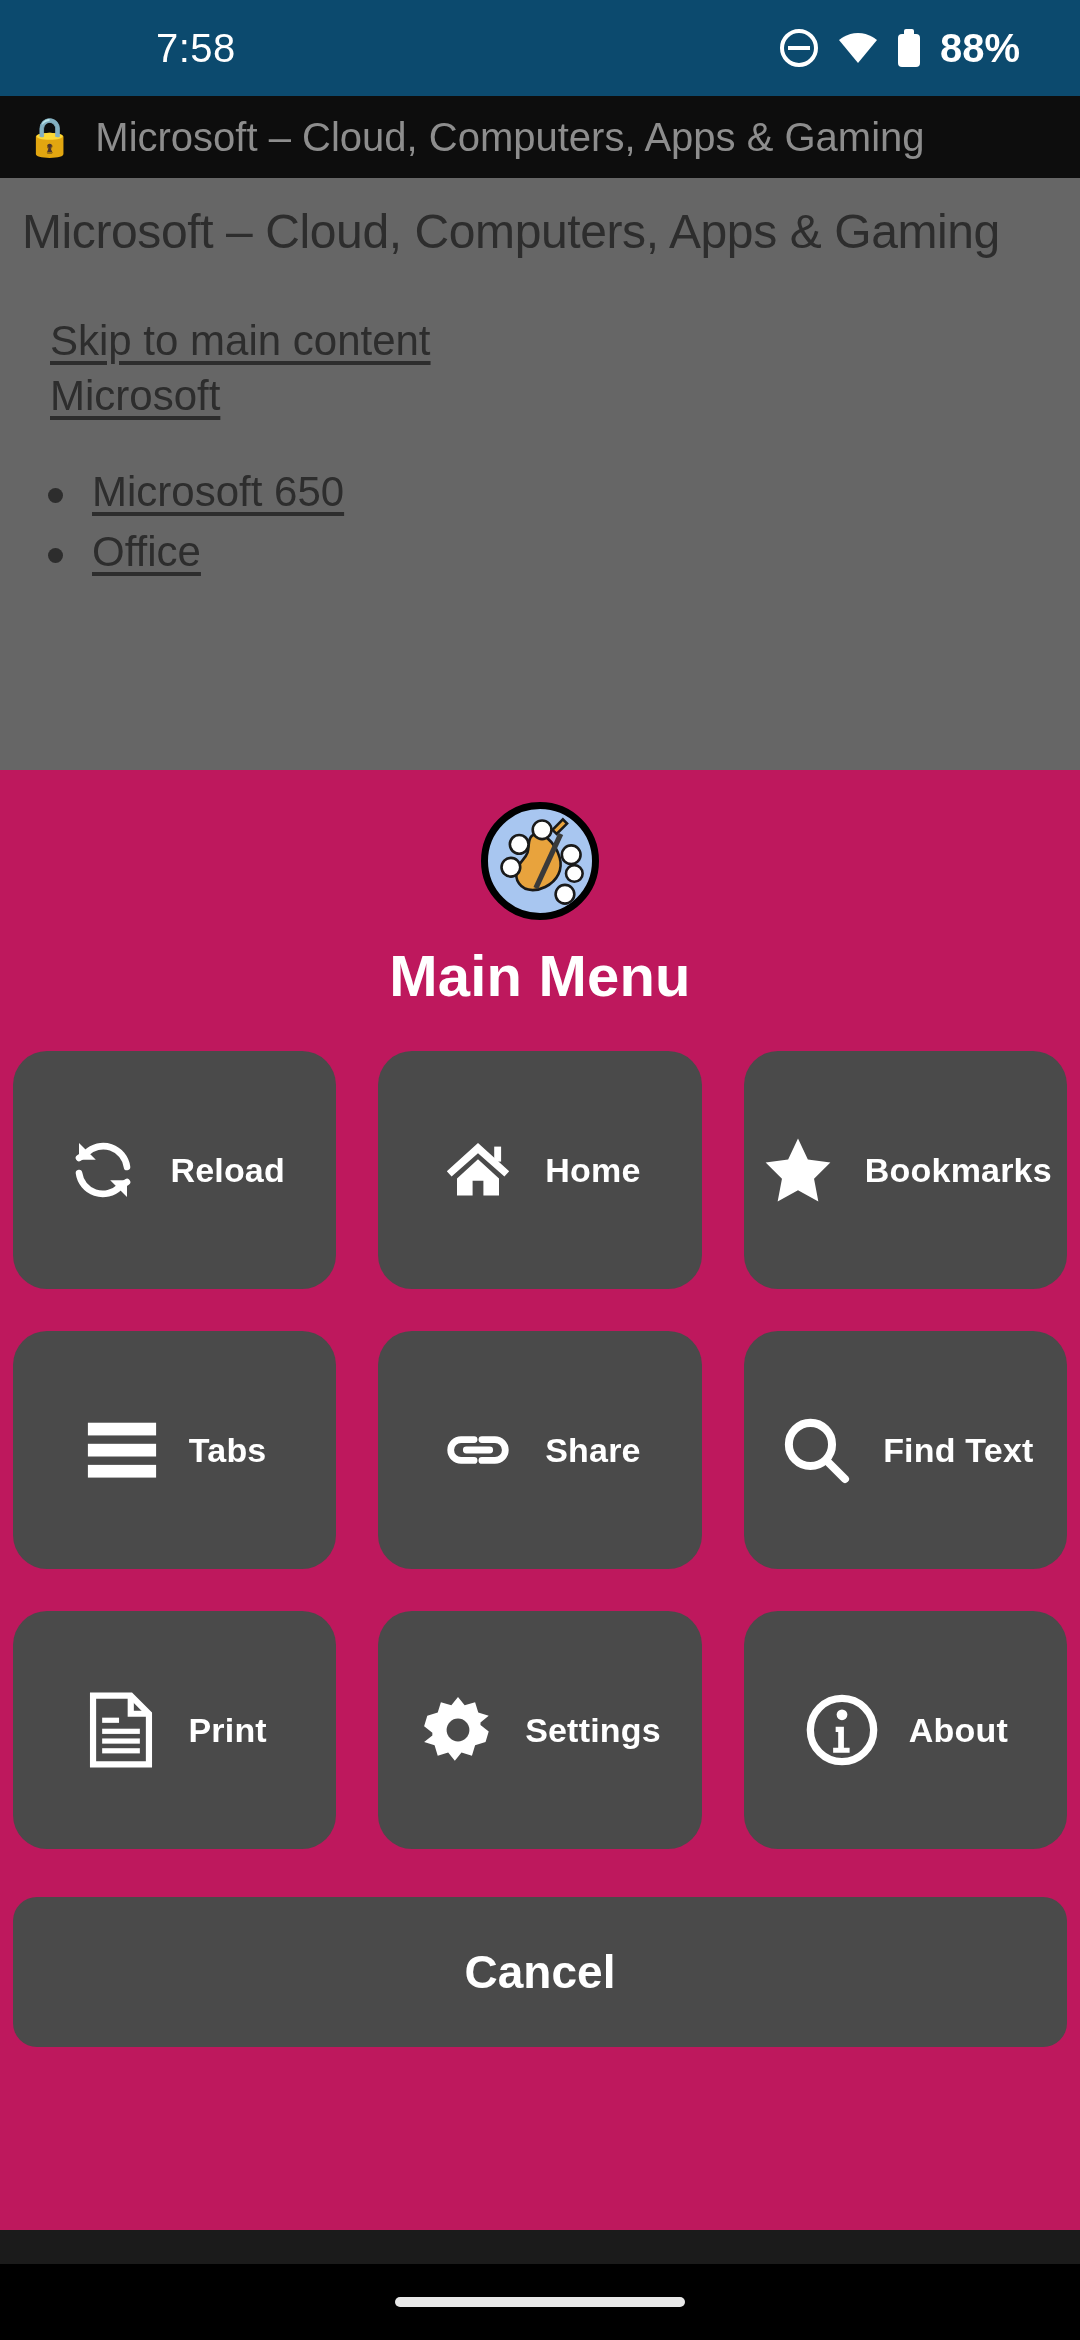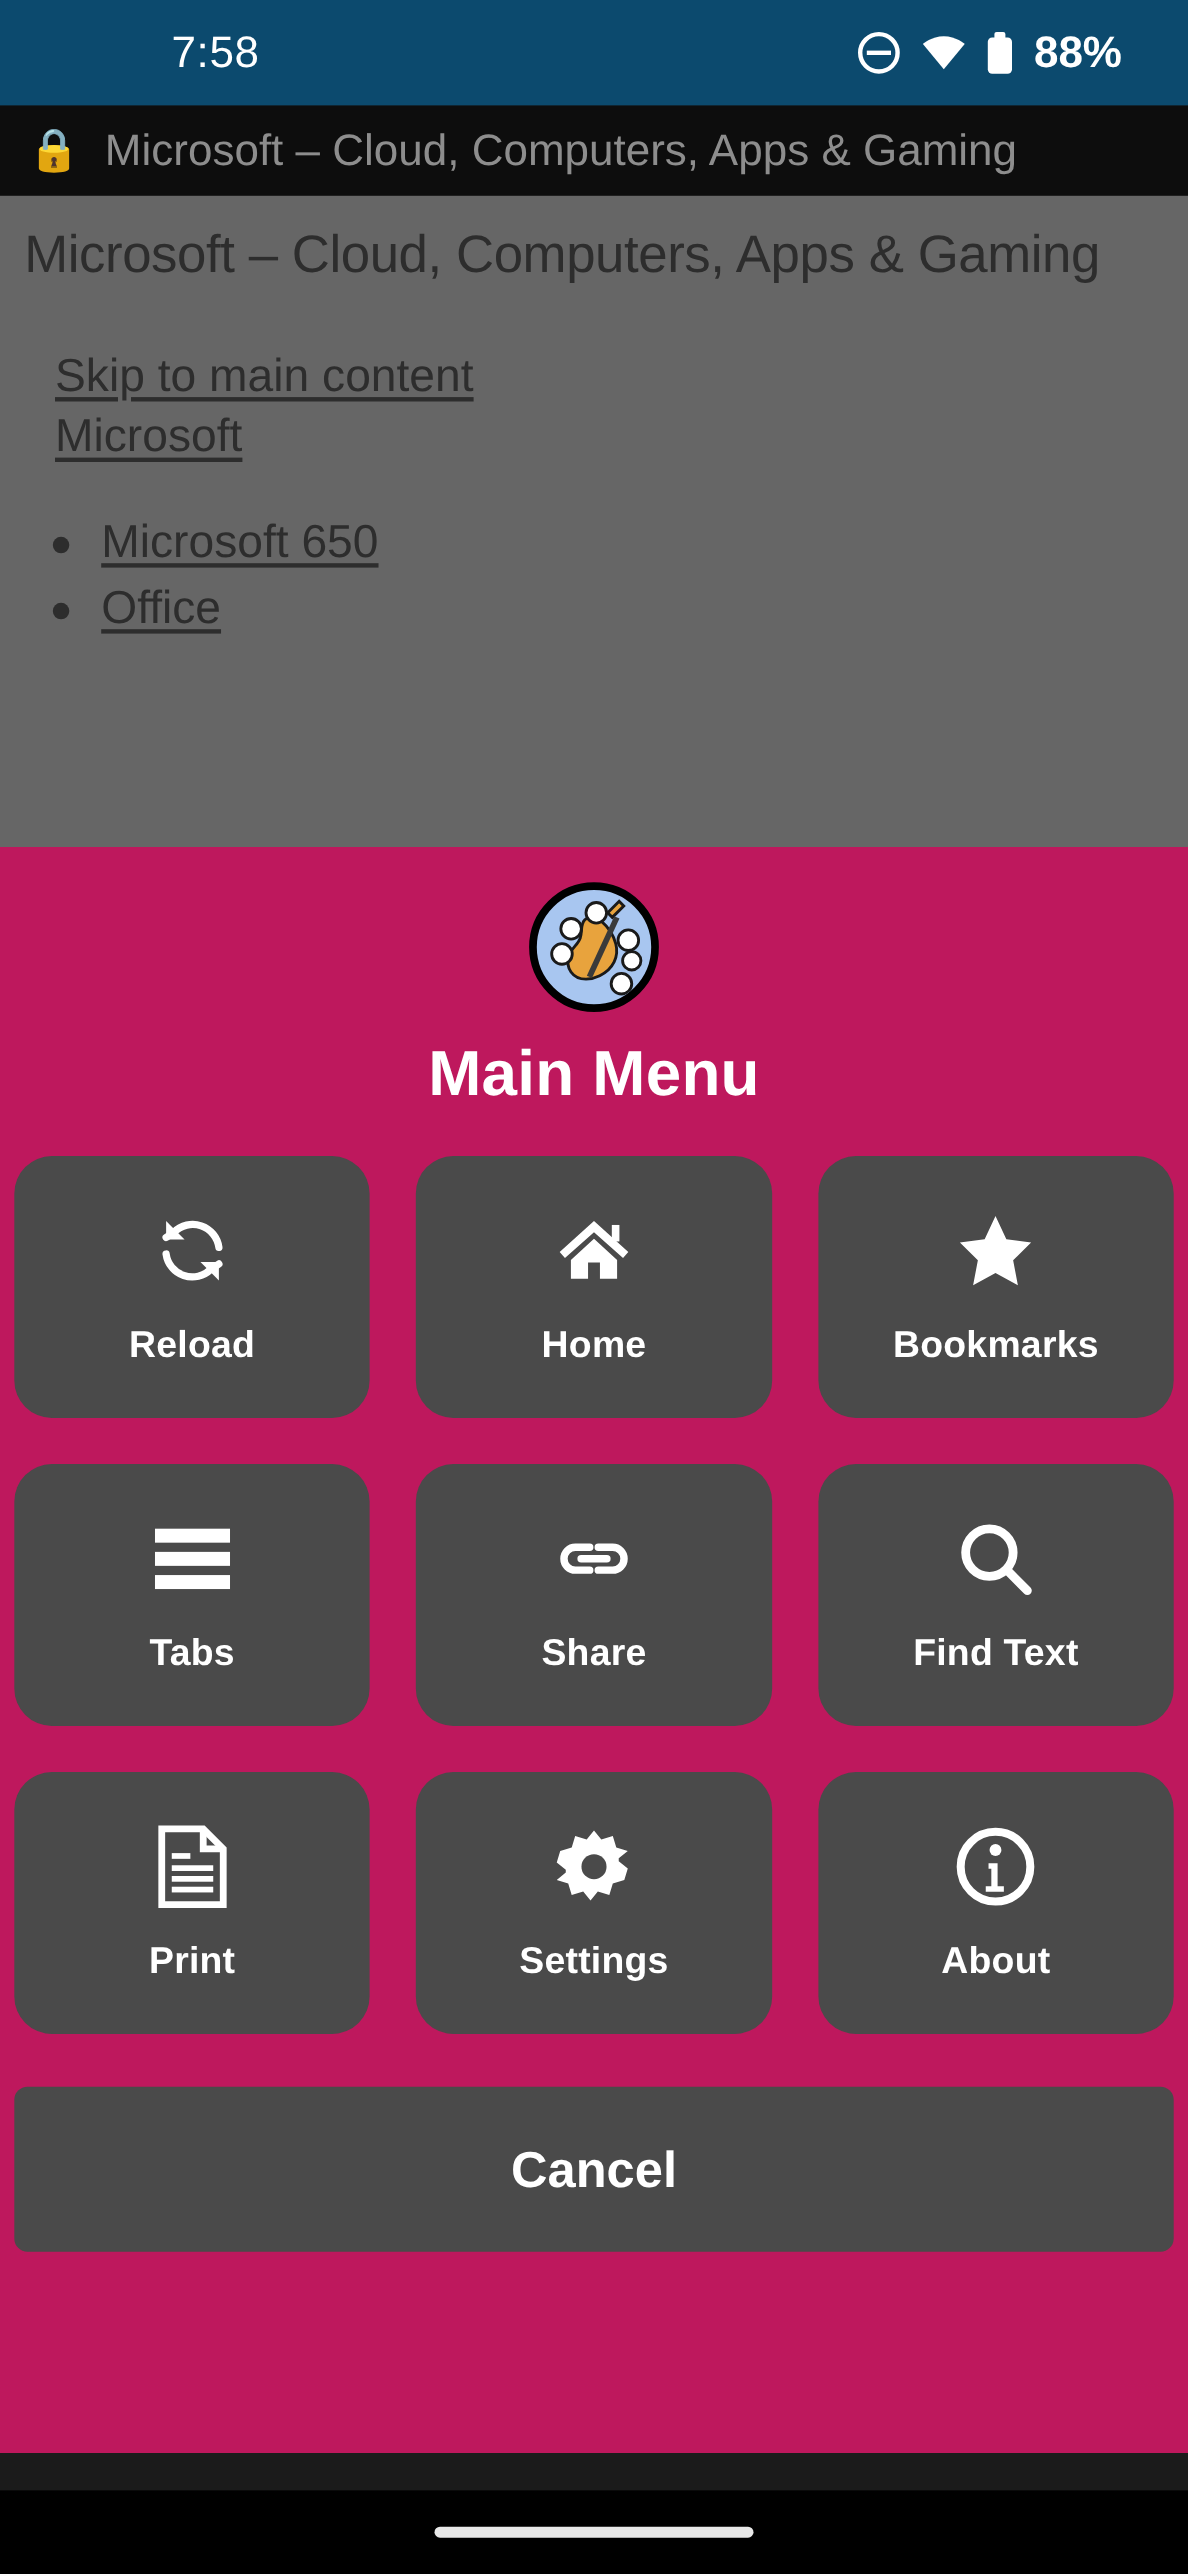--- a/index.html
+++ b/index.html
@@ -134,40 +134,40 @@
   .grid {
     margin-top: 42px;
     display: grid;
     grid-template-columns: repeat(3, 1fr);
     grid-auto-rows: 238px;
     gap: 42px 42px;
   }
   .tile {
     background: #4a4a4a;
     border-radius: 34px;
-    display: flex; flex-direction: column;
+    display: flex; 
     align-items: center; justify-content: center;
     gap: 28px;
     cursor: pointer;
   }
   .tile-icon {
     width: 78px; height: 78px;
     display: flex; align-items: center; justify-content: center;
   }
   .tile-icon svg { display: block; }
   .tile-label {
     color: #fff; font-size: 34px; font-weight: 700;
     letter-spacing: .2px;
   }
 
   .cancel {
     margin-top: 48px;
     width: 100%; height: 150px;
     background: #4a4a4a;
-    border-radius: 12px;
+    border-radius: 24px;
     border: none;
     color: #fff; font-size: 46px; font-weight: 700;
     font-family: "Liberation Sans", sans-serif;
     display: flex; align-items: center; justify-content: center;
     cursor: pointer;
   }
 
   
   .navbar {
     position: absolute; left: 0; bottom: 0;

